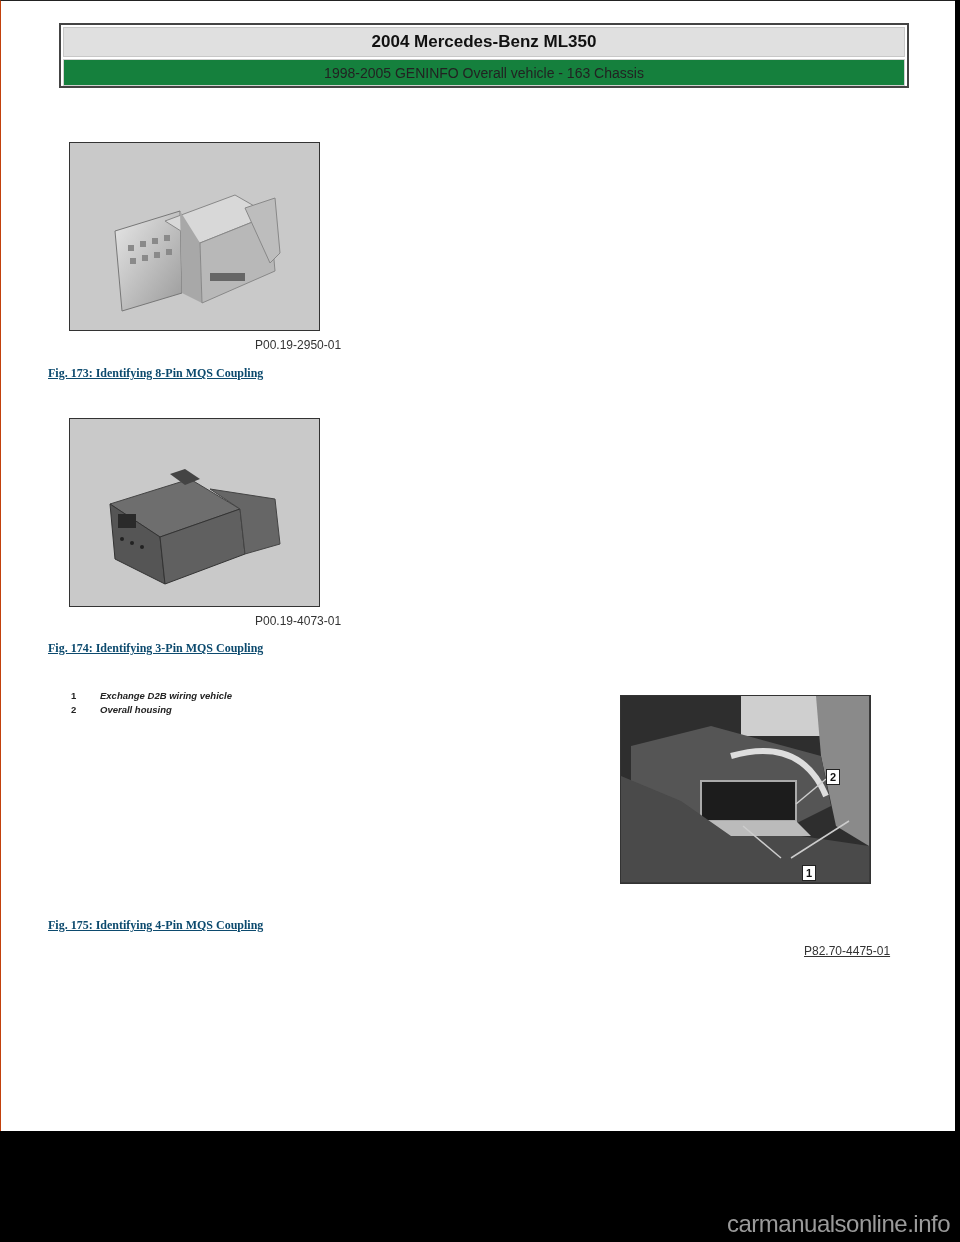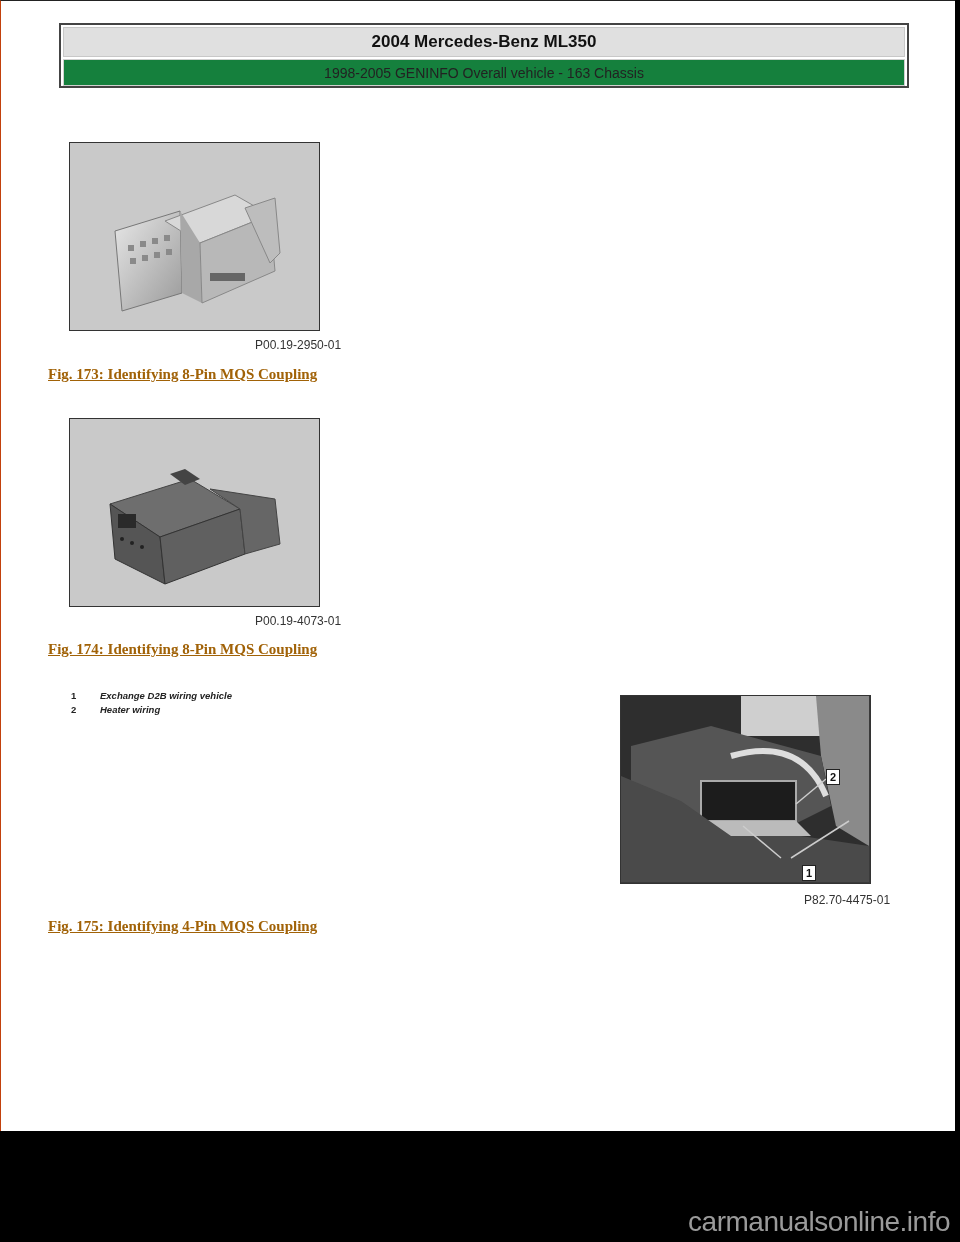--- a/index.html
+++ b/index.html
@@ -29,31 +29,31 @@
     }
     .figure {
       position: absolute; box-sizing: border-box; border: 1.5px solid #333; overflow: hidden;
     }
     .fig-grey { background: #c9c9c9; }
     .img-code {
       position: absolute; font-family: "Liberation Sans", sans-serif; font-size: 12px; color: #333;
     }
     .caption {
       position: absolute; left: 47px; font-family: "Liberation Serif", serif; font-weight: bold;
-      font-size: 15px; text-decoration: underline; color: #a16207;
+      font-size: 12px; text-decoration: underline; color: #0c4a6e;
     }
     .legend {
       position: absolute; left: 70px; top: 687px; font-family: "Liberation Sans", sans-serif;
       font-size: 9.5px; font-style: italic; font-weight: bold; color: #222;
     }
     .legend .item { display: flex; height: 14px; align-items: center; }
     .legend .num { width: 29px; font-style: normal; }
     .watermark {
       position: absolute; right: 10px; bottom: 4px; font-family: "Liberation Sans", sans-serif;
-      font-size: 28px; color: #9a9a9a; letter-spacing: -0.5px;
+      font-size: 24px; color: #9a9a9a; letter-spacing: -0.5px;
     }
     .callout {
       position: absolute; width: 12px; height: 14px; background: #fff; border: 1px solid #222;
       font-family: "Liberation Sans", sans-serif; font-weight: bold; font-size: 11px; line-height: 14px;
       text-align: center; color: #111;
     }
   </style>
 </head>
 <body>
 
@@ -100,48 +100,48 @@
       <polygon points="90,118 170,90 175,135 95,165" fill="#606060" stroke="#333"></polygon>
       <polygon points="100,55 115,50 130,60 115,66" fill="#444"></polygon>
       <polygon points="140,70 205,80 210,125 175,135 170,90" fill="#666" stroke="#444"></polygon>
       <rect x="48" y="95" width="18" height="14" fill="#2a2a2a"></rect>
       <circle cx="52" cy="120" r="2" fill="#222"></circle>
         <circle cx="62" cy="124" r="2" fill="#222"></circle>
         <circle cx="72" cy="128" r="2" fill="#222"></circle>
     </svg>
   </div>
   <div class="img-code" style="left:254px; top:613px;">P00.19-4073-01</div>
-  <div class="caption" style="top:640px;">Fig. 174: Identifying 8-Pin MQS Coupling</div>
+  <div class="caption" style="top:640px;">Fig. 174: Identifying 3-Pin MQS Coupling</div>
 
   <div class="legend">
     <div class="item">
       <span class="num">1</span>
       <span>Exchange D2B wiring vehicle</span>
     </div>
     <div class="item">
       <span class="num">2</span>
-      <span>Heater wiring</span>
+      <span>Overall housing</span>
     </div>
   </div>
 
   <div class="figure" style="left:619px; top:694px; width:251px; height:189px; background:#3a3a3a;">
     <svg width="248" height="186" viewBox="0 0 248 186">
       <rect x="0" y="0" width="248" height="186" fill="#2e2e2e"></rect>
       <rect x="120" y="0" width="80" height="40" fill="#cfcfcf"></rect>
       <polygon points="195,0 248,0 248,150 215,130 200,60" fill="#8a8a8a"></polygon>
       <polygon points="10,50 90,30 200,60 210,110 150,140 60,120 10,90" fill="#555"></polygon>
       <path d="M110,60 Q180,40 205,100" stroke="#ddd" stroke-width="6" fill="none"></path>
       <rect x="80" y="85" width="95" height="40" fill="#1c1c1c" stroke="#aaa" stroke-width="2"></rect>
       <polygon points="80,125 175,125 190,140 90,140" fill="#bbb"></polygon>
       <polygon points="0,80 60,105 110,140 180,140 248,150 248,186 0,186" fill="#4a4a4a"></polygon>
       <line x1="122" y1="130" x2="160" y2="162" stroke="#ccc" stroke-width="1.5"></line>
       <line x1="228" y1="125" x2="170" y2="162" stroke="#ccc" stroke-width="1.5"></line>
       <line x1="175" y1="108" x2="205" y2="83" stroke="#ccc" stroke-width="1.5"></line>
     </svg>
     <div class="callout" style="left:205px; top:73px;">2</div>
     <div class="callout" style="left:181px; top:169px;">1</div>
   </div>
-  <div class="img-code" style="left:803px; top:892px;">P82.70-4475-01</div>
+  <div class="img-code" style="left:803px; top:943px;text-decoration:underline;">P82.70-4475-01</div>
   <div class="caption" style="top:917px;">Fig. 175: Identifying 4-Pin MQS Coupling</div>
 
 </div>
 
 <div class="watermark">carmanualsonline.info</div>
 
 </body></html>

